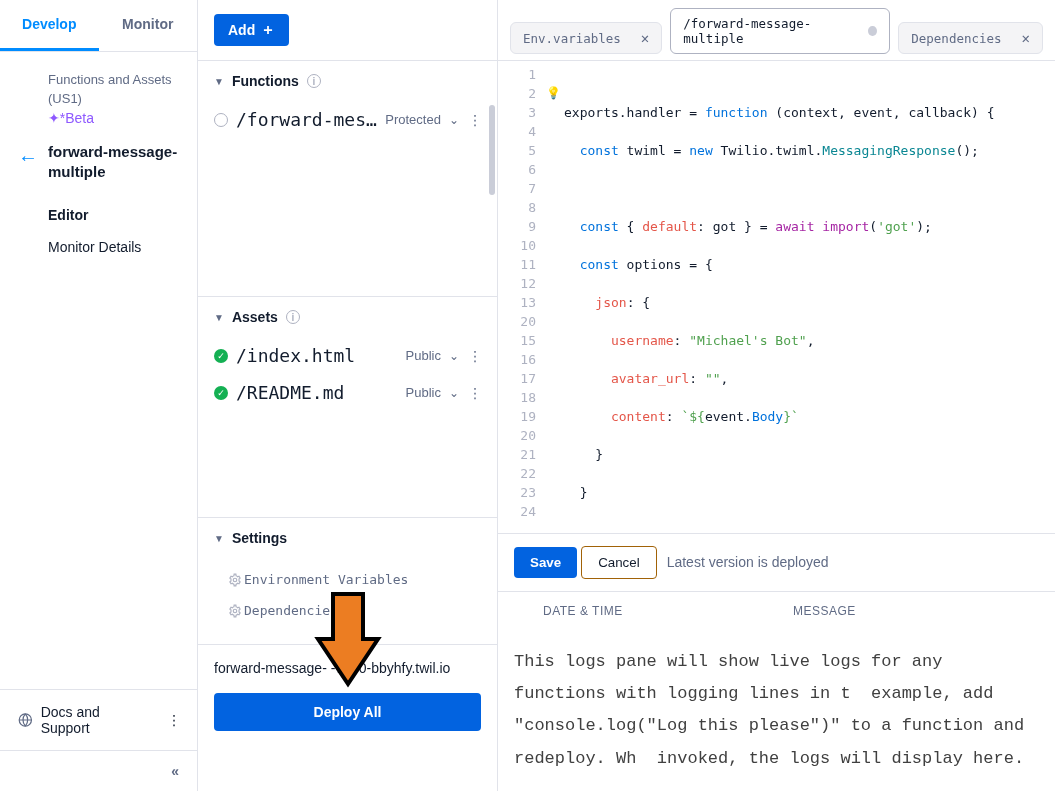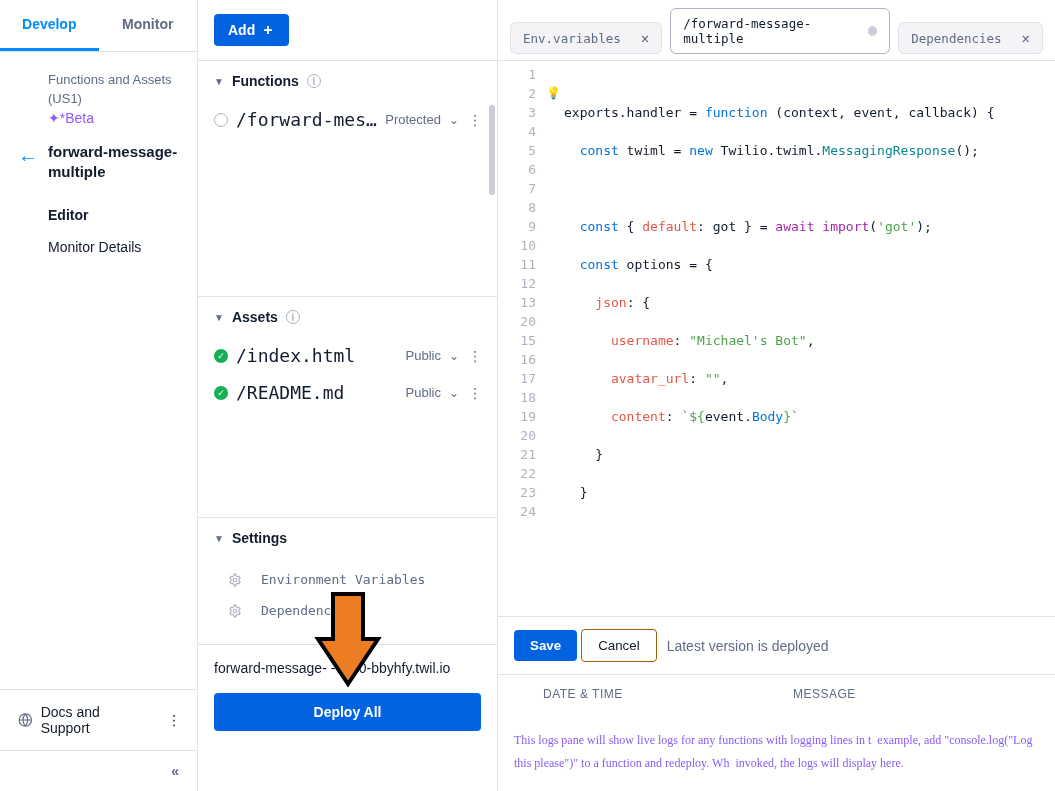--- a/index.html
+++ b/index.html
@@ -34,21 +34,21 @@
 .file-list.small { min-height: 180px; }
 .file-row { display: flex; align-items: center; padding: 8px 16px; gap: 8px; }
 .status-dot { width: 14px; height: 14px; border-radius: 50%; border: 1.5px solid #aeb2c1; flex-shrink: 0; }
 .status-ok { width: 14px; height: 14px; border-radius: 50%; background: #14b053; display: inline-flex; align-items: center; justify-content: center; color: #fff; font-size: 9px; flex-shrink: 0; }
 .file-name { font-family: "SFMono-Regular", Consolas, monospace; font-size: 18px; flex: 1; white-space: nowrap; overflow: hidden; text-overflow: ellipsis; }
 .file-vis { color: #606b85; font-size: 13px; }
 .file-actions { display: flex; align-items: center; gap: 8px; color: #606b85; }
 .chev { font-size: 12px; }
 .scroll-thumb { position: absolute; right: 2px; top: 4px; width: 6px; height: 90px; background: #cacdd8; border-radius: 3px; }
 .settings-list { padding: 6px 0 18px 0; }
-.setting-item { display: flex; align-items: center; gap: 19px; padding: 8px 16px 8px 30px; color: #606b85; font-family: "SFMono-Regular", Consolas, monospace; font-size: 13px; cursor: pointer; }
+.setting-item { display: flex; align-items: center; gap: 2px; padding: 8px 16px 8px 30px; color: #606b85; font-family: "SFMono-Regular", Consolas, monospace; font-size: 13px; cursor: pointer; }
 .gear { width: 14px; height: 14px; }
 .deploy-box { border-top: 1px solid #e1e3ea; padding: 14px 16px; position: relative; }
 .domain { font-size: 14px; margin-bottom: 14px; line-height: 1.4; }
 .deploy-btn { width: 100%; background: #0263e0; color: #fff; border: none; border-radius: 4px; padding: 11px; font-weight: 600; font-size: 14px; cursor: pointer; }
 .arrow-callout { position: absolute; left: 50%; top: -56px; transform: translateX(-50%); pointer-events: none; }
 
 .editor { flex: 1; display: flex; flex-direction: column; min-width: 0; }
 .ed-tabs { display: flex; gap: 8px; padding: 8px 12px 0 12px; align-items: flex-end; }
 .ed-tab { display: flex; align-items: center; gap: 20px; padding: 7px 12px; background: #f4f4f6; border: 1px solid #e1e3ea; border-radius: 6px; font-family: "SFMono-Regular", Consolas, monospace; font-size: 12.5px; color: #606b85; cursor: pointer; }
 .ed-tab.active { background: #fff; border-color: #aeb2c1; color: #121c2d; }
@@ -63,21 +63,21 @@
 .k-red { color: #e45649; }
 .k-green { color: #50a14f; }
 .lightbulb { position: absolute; left: 0; top: 23px; font-size: 12px; }
 .code-line { padding-left: 18px; }
 .save-bar { display: flex; align-items: center; gap: 4px; padding: 12px 16px; border-top: 1px solid #e1e3ea; }
 .save-btn { background: #0263e0; color: #fff; border: none; border-radius: 4px; padding: 8px 16px; font-weight: 600; cursor: pointer; }
 .cancel-btn { background: #fff; color: #121c2d; border: 1px solid #a16207; border-radius: 4px; padding: 8px 16px; font-weight: 500; cursor: pointer; }
 .deploy-status { color: #606b85; margin-left: 6px; }
 .logs-hdr { display: flex; padding: 12px 16px; border-top: 1px solid #e1e3ea; color: #606b85; font-size: 12px; letter-spacing: 0.5px; }
 .logs-hdr > div:first-child { width: 250px; margin-left: 29px; }
-.logs-body { padding: 16px; font-family: Liberation Serif, serif; font-size: 12px; color: #8b5cf6; line-height: 1.9; white-space: pre-wrap; }
+.logs-body { padding: 16px; font-family: Liberation Mono, monospace; font-size: 17px; color: #404040; line-height: 1.9; white-space: pre-wrap; }
 .kebab { display: inline-block; width: 14px; text-align: center; letter-spacing: -2px; cursor: pointer; }
 </style>
 </head>
 <body>
 
 <div class="app">
 
   <div class="left-nav">
     <div class="tabs">
       <div class="tab active">Develop</div>

